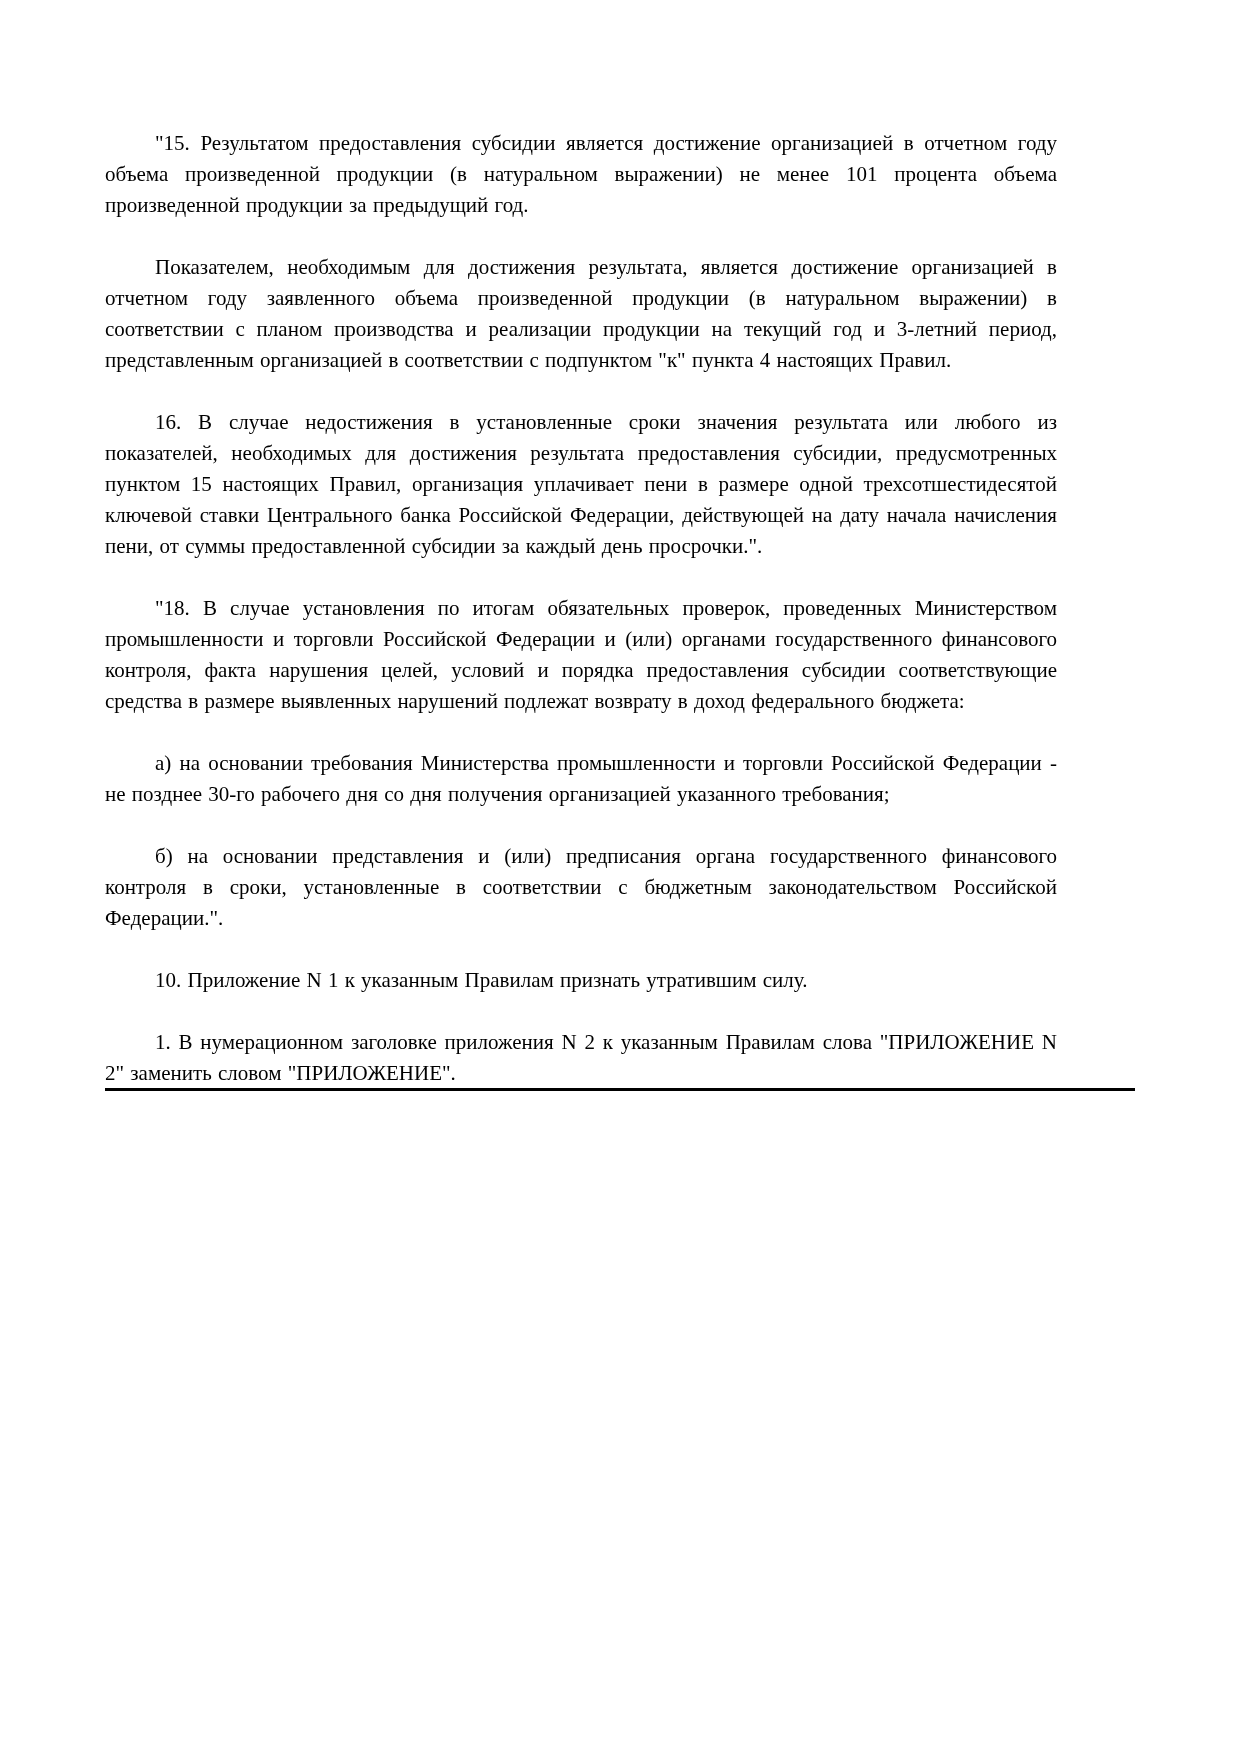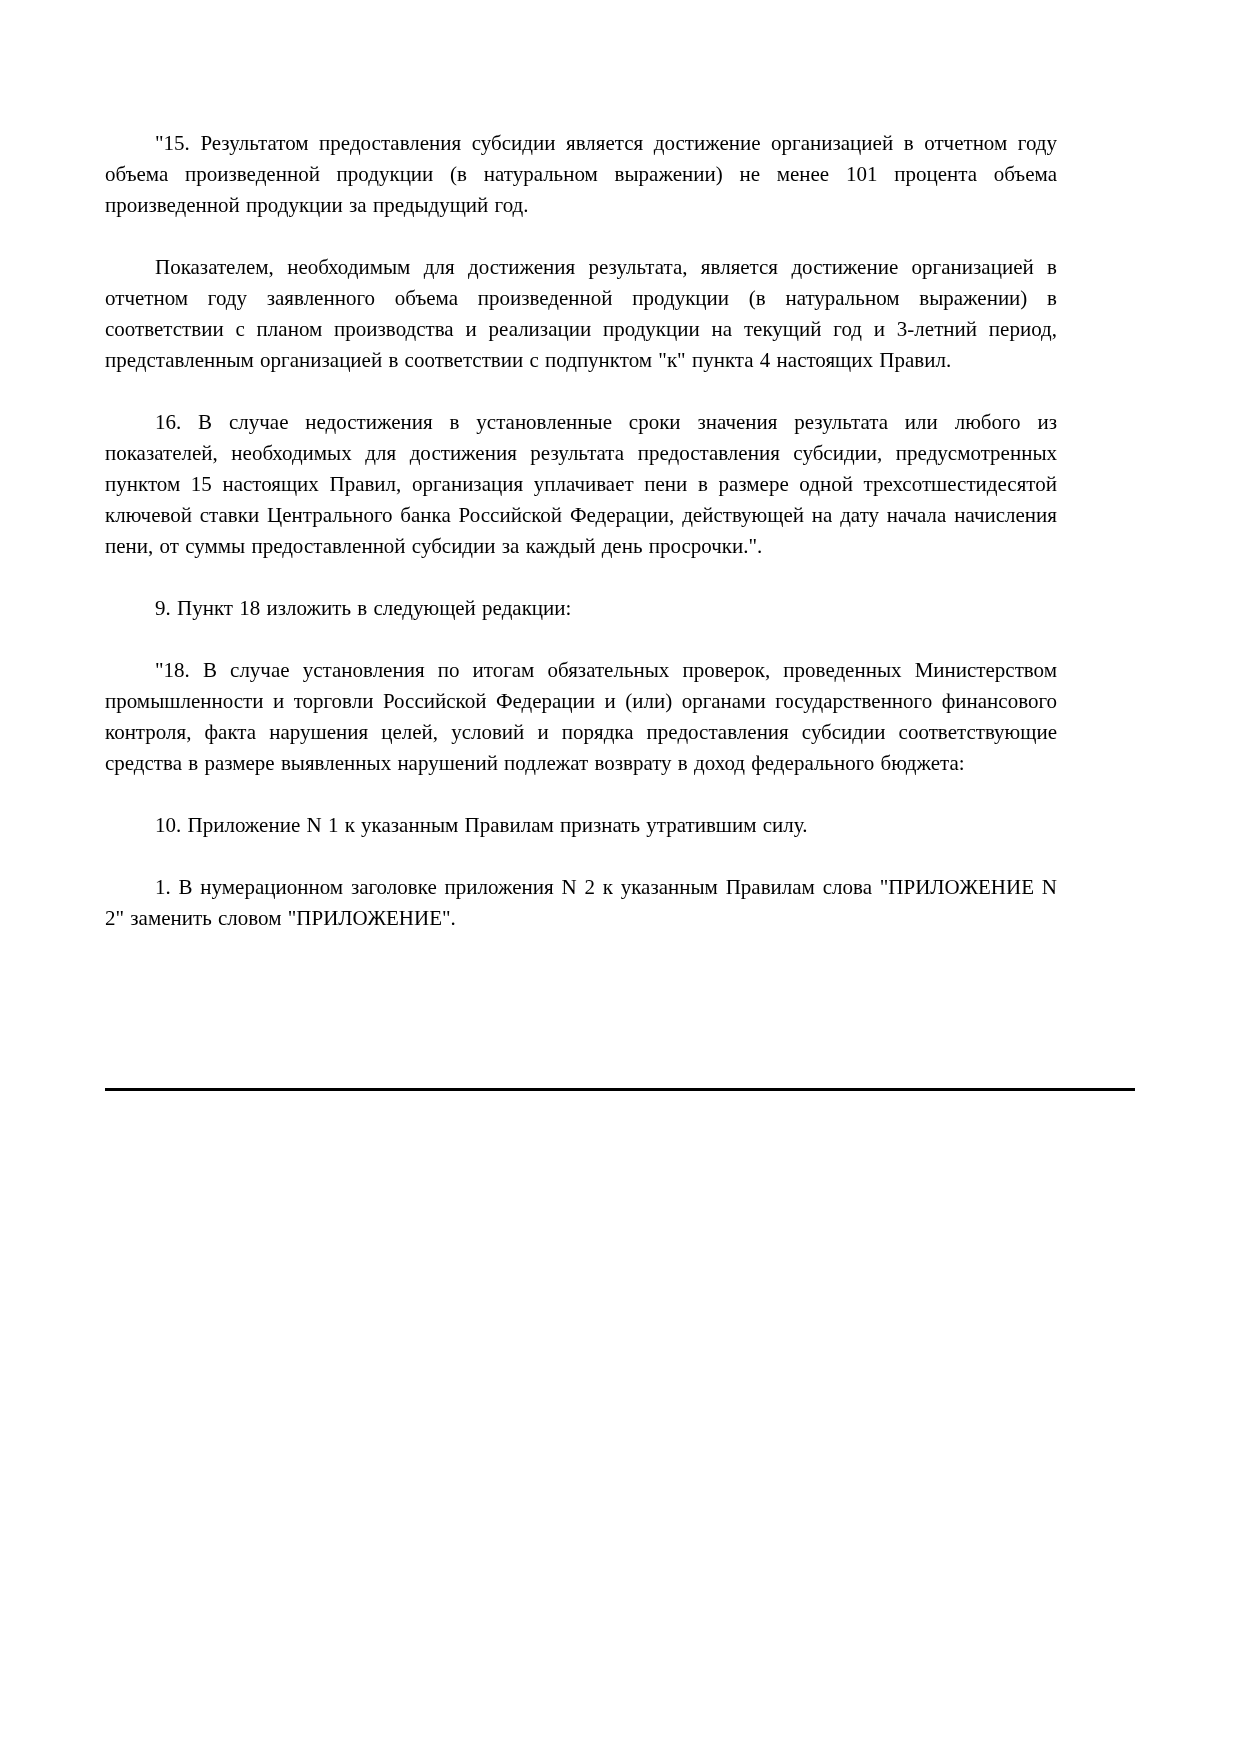--- a/index.html
+++ b/index.html
@@ -40,19 +40,20 @@
   }
 </style>
 </head>
 <body>
 
 <div class="page">
   <div class="content">
     <p>"15. Результатом предоставления субсидии является достижение организацией в отчетном году объема произведенной продукции (в натуральном выражении) не менее 101 процента объема произведенной продукции за предыдущий год.</p>
     <p>Показателем, необходимым для достижения результата, является достижение организацией в отчетном году заявленного объема произведенной продукции (в натуральном выражении) в соответствии с планом производства и реализации продукции на текущий год и 3-летний период, представленным организацией в соответствии с подпунктом "к" пункта 4 настоящих Правил.</p>
     <p>16. В случае недостижения в установленные сроки значения результата или любого из показателей, необходимых для достижения результата предоставления субсидии, предусмотренных пунктом 15 настоящих Правил, организация уплачивает пени в размере одной трехсотшестидесятой ключевой ставки Центрального банка Российской Федерации, действующей на дату начала начисления пени, от суммы предоставленной субсидии за каждый день просрочки.".</p>
-    <p>9. Пункт 18 изложить в следующей редакции:</p>
     <p>"18. В случае установления по итогам обязательных проверок, проведенных Министерством промышленности и торговли Российской Федерации и (или) органами государственного финансового контроля, факта нарушения целей, условий и порядка предоставления субсидии соответствующие средства в размере выявленных нарушений подлежат возврату в доход федерального бюджета:</p>
+    <p>а) на основании требования Министерства промышленности и торговли Российской Федерации - не позднее 30-го рабочего дня со дня получения организацией указанного требования;</p>
+    <p>б) на основании представления и (или) предписания органа государственного финансового контроля в сроки, установленные в соответствии с бюджетным законодательством Российской Федерации.".</p>
     <p>10. Приложение N 1 к указанным Правилам признать утратившим силу.</p>
     <p>1. В нумерационном заголовке приложения N 2 к указанным Правилам слова "ПРИЛОЖЕНИЕ N 2" заменить словом "ПРИЛОЖЕНИЕ".</p>
   </div>
   <div class="divider"></div>
 </div>
 
 </body></html>

